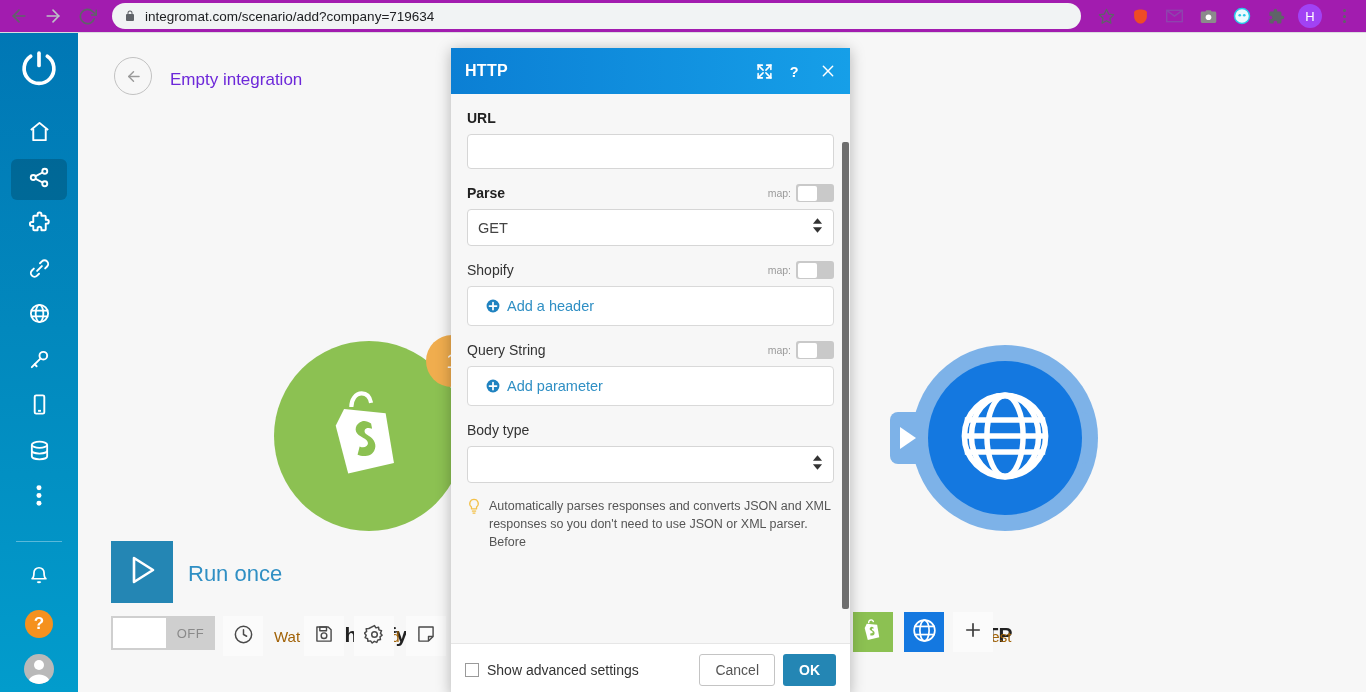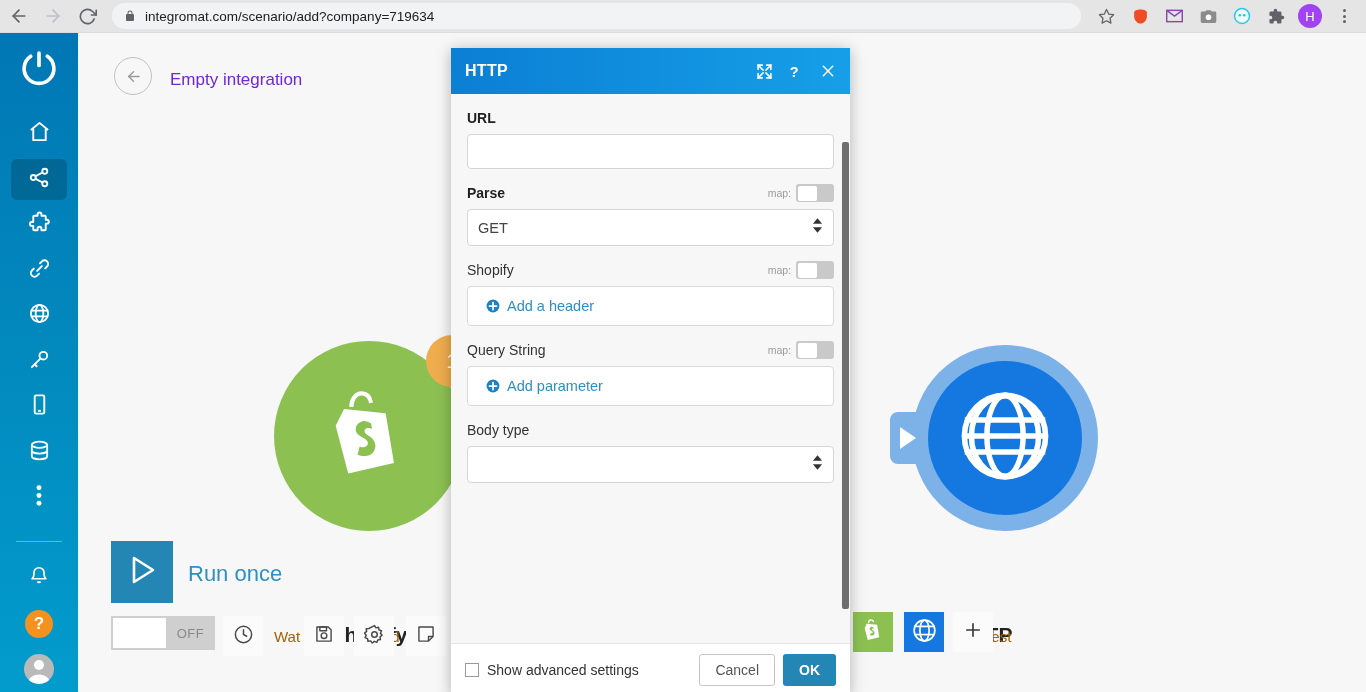--- a/index.html
+++ b/index.html
@@ -5,21 +5,21 @@
   * { box-sizing: border-box; margin: 0; padding: 0; }
   html, body {
     width: 1366px; height: 692px; overflow: hidden;
     font-family: "Liberation Sans", sans-serif;
     background: #ffffff;
   }
 
   
   #browser-chrome {
     position: absolute; left: 0; top: 0; width: 1366px; height: 33px;
-    background: #e5e5e5; display: flex; align-items: center;
+    background: #a21caf; display: flex; align-items: center;
     border-bottom: 1px solid #dadce0;
   }
   .nav-btn {
     width: 30px; height: 30px; display: flex; align-items: center;
     justify-content: center; border-radius: 50%; margin-left: 4px;
     color: #5f6368;
   }
   .nav-btn.disabled { color: #bdc1c6; }
   #omnibox {
     flex: 1; height: 26px; margin: 0 8px 0 10px; background: #f1f3f4;
@@ -630,20 +630,30 @@
         <span class="select-value"></span>
         <span>
           <svg width="11" height="17" viewBox="0 0 12 18" fill="#333">
               <polygon points="6,1 11,7 1,7"></polygon>
               <polygon points="6,17 11,11 1,11"></polygon>
             </svg>
         </span>
       </div>
 
 
+      <div id="tip-row">
+        <span id="tip-bulb">
+          <svg width="14" height="17" viewBox="0 0 16 20" fill="none" stroke="#f3c14a" stroke-width="1.5" stroke-linejoin="round">
+              <path d="M8 1.6a5 5 0 0 1 3 9v2.2H5V10.6a5 5 0 0 1 3-9z"></path>
+              <line x1="5.5" y1="15.4" x2="10.5" y2="15.4"></line>
+              <line x1="6.3" y1="17.8" x2="9.7" y2="17.8"></line>
+            </svg>
+        </span>
+        <span id="tip-text">Automatically parses responses and converts JSON and XML responses so you don't need to use JSON or XML parser. Before</span>
+      </div>
 
       <div id="modal-scrollbar"></div>
     </div>
 
     <div id="modal-footer">
       <span id="adv-checkbox"></span>
       <span id="adv-label">Show advanced settings</span>
       <span id="cancel-btn">Cancel</span>
       <span id="ok-btn">OK</span>
     </div>

